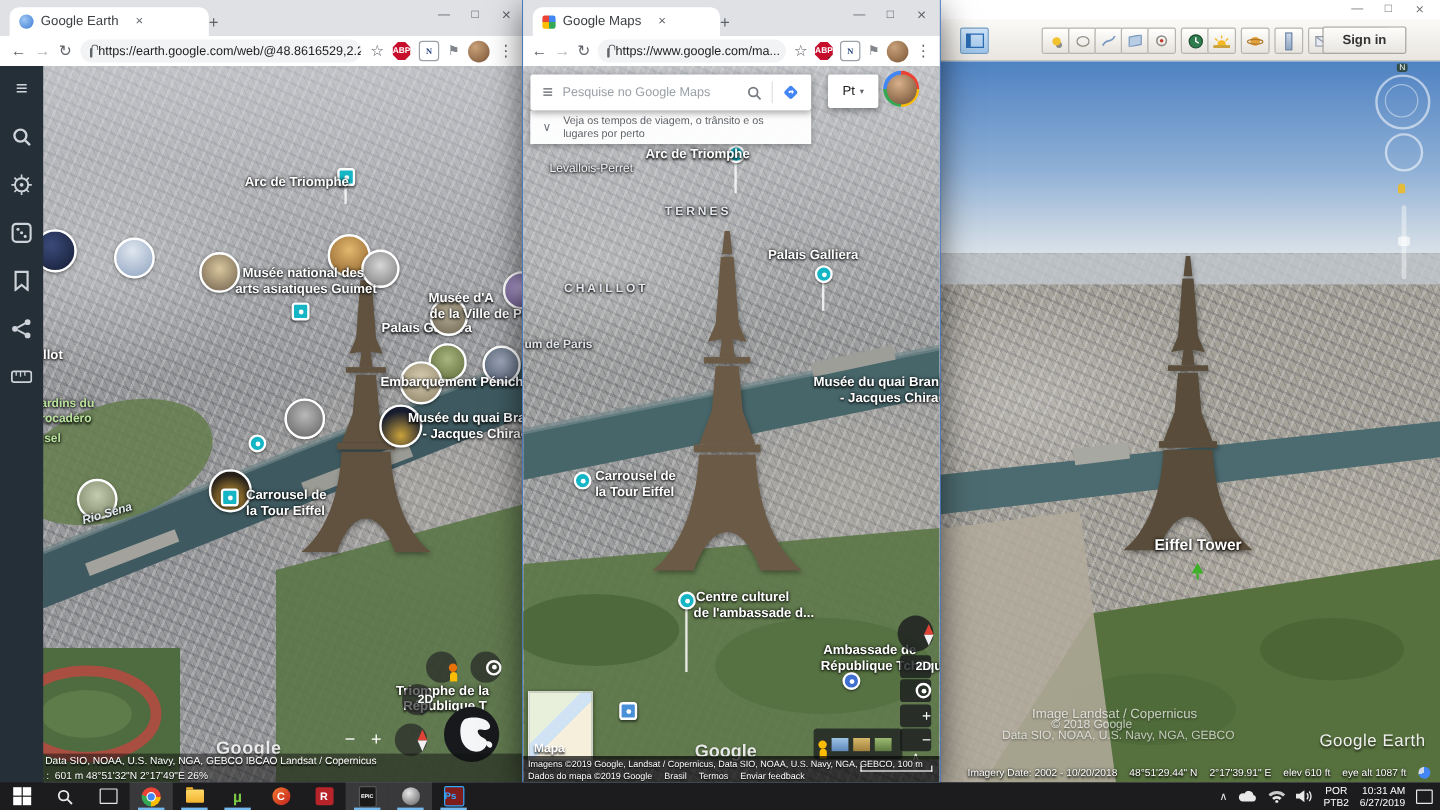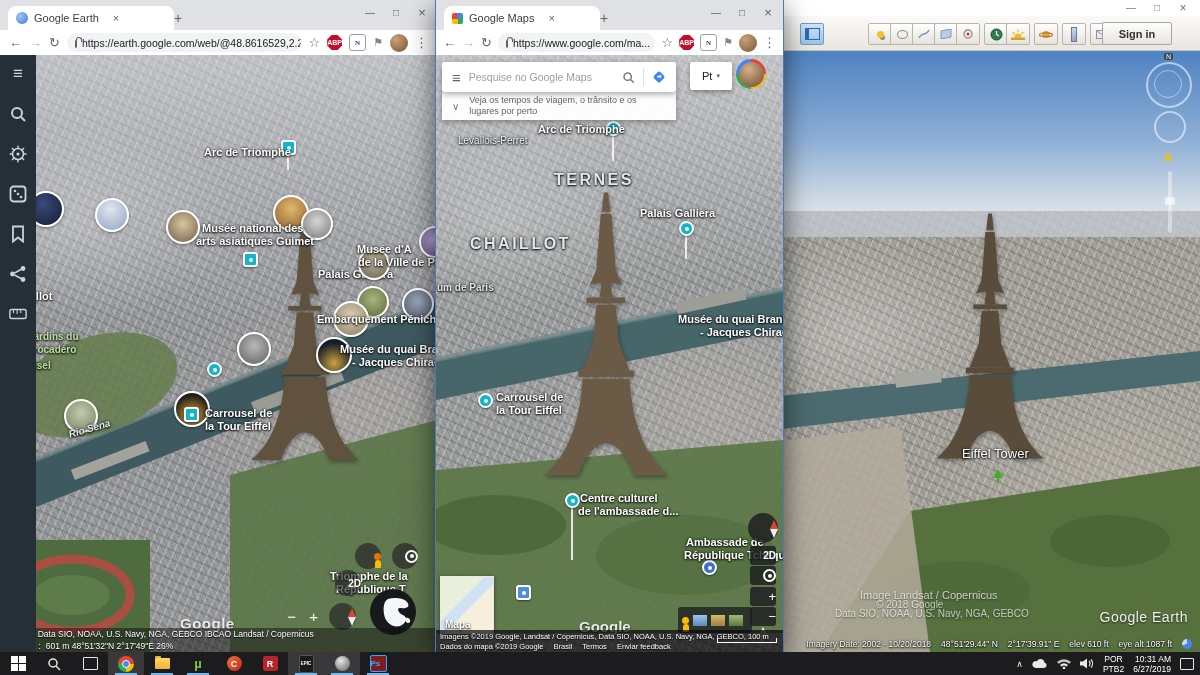--- a/index.html
+++ b/index.html
@@ -40,21 +40,21 @@
       radial-gradient(ellipse 300px 200px at 80% 60%,rgba(214,203,183,.28),transparent 60%),
       repeating-linear-gradient(24deg,rgba(62,66,76,.22) 0 2px,transparent 2px 9px),
       repeating-linear-gradient(114deg,rgba(255,255,255,.2) 0 2px,transparent 2px 8px),
       repeating-linear-gradient(66deg,rgba(40,45,55,.16) 0 1px,transparent 1px 5px)}
   .haze{position:absolute;left:0;right:0;top:0;height:45%;
     background:linear-gradient(rgba(228,231,236,.55),rgba(228,231,236,0))}
   .lbl{position:absolute;font-weight:bold;font-size:11px;color:#fff;white-space:nowrap;z-index:6;
     text-shadow:0 0 3px rgba(0,0,0,.95),0 1px 2px rgba(0,0,0,.9)}
   .lbl.sm{font-size:10px}
   .lbl.green{color:#b9e29c}
-  .lbl.area{color:#e4e8ee;font-size:16px;letter-spacing:2.5px}
+  .lbl.area{color:#e4e8ee;font-size:10px;letter-spacing:2.5px}
   .pin{position:absolute;width:11px;height:11px;background:#14b5c5;border-radius:50%;
     border:2px solid #fff;box-shadow:0 1px 2px rgba(0,0,0,.5);z-index:5}
   .pin.sq{border-radius:3px}
   .pin::after{content:"";position:absolute;left:3.5px;top:3.5px;width:4px;height:4px;
     background:#fff;border-radius:50%}
   .stem{position:absolute;width:1.5px;background:rgba(250,250,250,.85);z-index:4}
   .photo{position:absolute;border-radius:50%;border:2px solid #fff;
     box-shadow:0 1px 3px rgba(0,0,0,.45);z-index:5}
   .ctl{position:absolute;background:rgba(32,33,36,.65);color:#fff;display:flex;
     align-items:center;justify-content:flex-end;z-index:8;border-radius:50%}
@@ -526,21 +526,21 @@
     <svg class="towersvg" viewBox="0 0 140 264" width="130" height="290" style="left:145px;top:140px">
       <g fill="#594c3a">
         <polygon points="68,0 72,0 74,18 66,18"></polygon>
         <polygon points="65,20 75,20 79,72 85,86 74,84 76,98 64,98 66,84 55,86 61,72"></polygon>
         <rect x="52" y="98" width="36" height="5"></rect>
         <polygon points="61,105 79,105 82,140 92,166 48,166 58,140"></polygon>
         <rect x="44" y="166" width="52" height="6"></rect>
         <path d="M48,174 L92,174 C94,214 106,246 128,264 L96,264 C90,246 80,234 70,234 C60,234 50,246 44,264 L12,264 C34,246 46,214 48,174 Z"></path>
       </g>
     </svg>
-    <div class="lbl" style="left:182px;top:395px;font-size:13px;font-weight:normal">Eiffel Tower</div>
+    <div class="lbl" style="left:182px;top:395px;font-size:13px;font-weight:bold">Eiffel Tower</div>
     <svg class="abs" width="12" height="14" viewBox="0 0 12 14" style="left:212px;top:418px;z-index:6">
         <polygon points="6,0 11,9 1,9" fill="#3fae29"></polygon>
         <rect x="5" y="9" width="2" height="5" fill="#3fae29"></rect>
       </svg>
 
     <div class="abs" style="left:384px;top:2px;z-index:9;background:rgba(40,60,40,.8);color:#fff;font-size:7px;padding:0 2px;border-radius:2px">N</div>
     <div class="gering" style="left:366px;top:11px;width:42px;height:42px"></div>
     <div class="gering" style="left:374px;top:19px;width:26px;height:26px;border-width:1.5px;opacity:.8"></div>
     <div class="gering" style="left:374px;top:60px;width:28px;height:28px"></div>
     <div class="abs" style="left:384px;top:95px;z-index:8;opacity:.75"><span class="pegman" style="background:rgba(255,255,255,.8)"></span></div>

